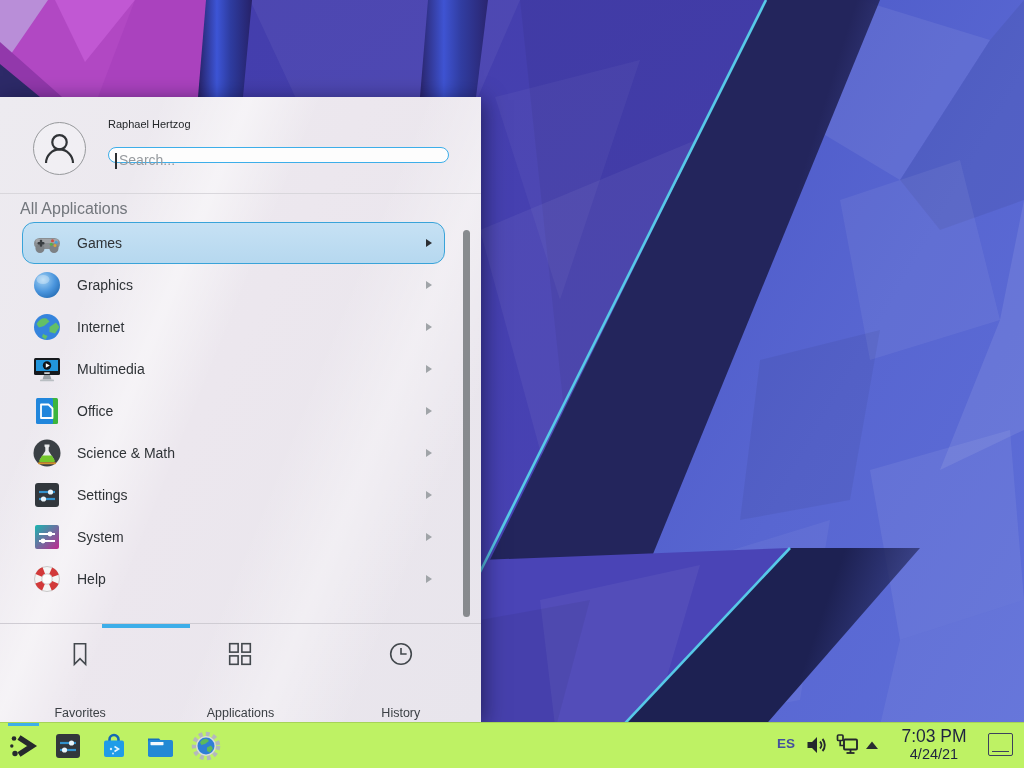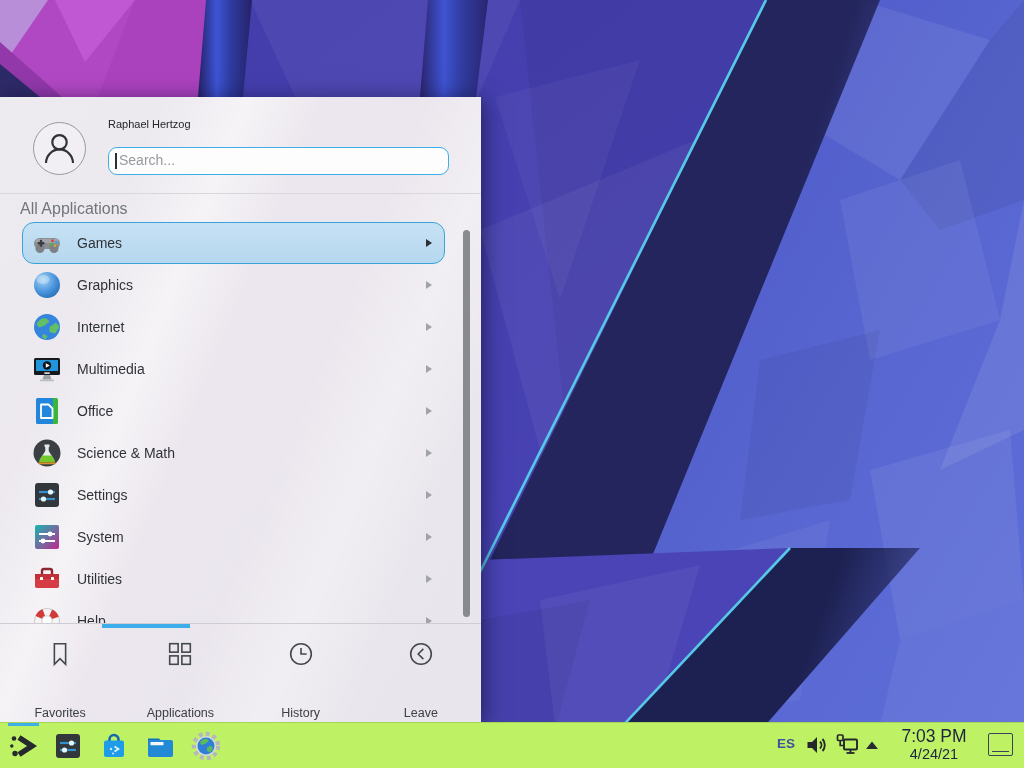--- a/index.html
+++ b/index.html
@@ -11,21 +11,21 @@
   .kickoff{position:absolute;left:0;top:97px;width:481px;height:625px;
            background:linear-gradient(118deg,#edebf0 0%,#ece7ee 45%,#e8e5ec 100%);
            box-shadow:3px 3px 20px rgba(10,10,35,.55);}
   .kickoff::before{content:"";position:absolute;inset:0;pointer-events:none;
            background:linear-gradient(112deg,rgba(255,255,255,0) 22%,rgba(255,255,255,.5) 34%,
            rgba(255,255,255,0) 44%,rgba(255,255,255,0) 58%,rgba(255,255,255,.35) 70%,rgba(255,255,255,0) 82%);}
   .avatar{position:absolute;left:33px;top:25px;width:53px;height:53px;border-radius:50%;
           border:1px solid #97999c;box-sizing:border-box;background:rgba(255,255,255,.25);}
   .avatar svg{width:100%;height:100%;display:block;}
   .user-name{position:absolute;left:108px;top:21px;font-size:11px;color:#232629;}
-  .search-box{position:absolute;left:108px;top:50px;width:341px;height:28px;box-sizing:border-box;
+  .search-box{position:absolute;left:108px;top:50px;width:341px;height:16px;box-sizing:border-box;
           background:#fdfdfd;border:1.5px solid #3daee9;border-radius:9px;}
   .search-cursor{position:absolute;left:6px;top:5px;width:1.5px;height:16px;background:#2b2e31;}
   .search-placeholder{position:absolute;left:10px;top:0;line-height:25px;font-size:14px;color:#969a9e;}
   .header-sep{position:absolute;left:0;top:96px;width:100%;height:1px;background:#d9d7dc;}
   .section-label{position:absolute;left:20px;top:103px;font-size:16px;color:#72767c;}
 
   .cat-list{position:absolute;left:22px;top:125px;width:423px;height:401px;overflow:hidden;}
   .cat-row{height:42px;box-sizing:border-box;display:flex;align-items:center;
            padding:0 12px 0 8px;border:1px solid transparent;border-radius:12px;}
   .cat-row.selected{background:linear-gradient(180deg,#c6e1f4,#b6d8ef);border-color:#39a3d9;}
@@ -272,33 +272,20 @@
             <line x1="8" y1="13" x2="24" y2="13" stroke="#ffffff" stroke-width="2"></line>
             <circle cx="19" cy="13" r="2.4" fill="#ffffff"></circle>
             <line x1="8" y1="20" x2="24" y2="20" stroke="#ffffff" stroke-width="2"></line>
             <circle cx="12" cy="20" r="2.4" fill="#ffffff"></circle>
           </svg>
         </span>
         <span class="cat-label">System</span>
         <span class="row-arrow"></span>
       </div>
 
-      <div class="cat-row">
-        <span class="cat-icon">
-          <svg viewBox="0 0 32 32">
-            <rect x="11" y="6" width="10" height="8" rx="2" fill="none" stroke="#8f2730" stroke-width="2.4"></rect>
-            <rect x="4" y="11" width="24" height="14" rx="1.8" fill="#d63c44"></rect>
-            <rect x="4" y="11" width="24" height="5" fill="#c12f38"></rect>
-            <rect x="9" y="14" width="3" height="3" rx=".5" fill="#ffffff"></rect>
-            <rect x="20" y="14" width="3" height="3" rx=".5" fill="#ffffff"></rect>
-          </svg>
-        </span>
-        <span class="cat-label">Utilities</span>
-        <span class="row-arrow"></span>
-      </div>
 
       <div class="cat-row">
         <span class="cat-icon">
           <svg viewBox="0 0 32 32">
             <circle cx="16" cy="16" r="12.5" fill="#f5f5f5" stroke="#c9c9c9" stroke-width="1"></circle>
             <circle cx="16" cy="16" r="9" fill="none" stroke="#d23a3a" stroke-width="7" stroke-dasharray="7.07 7.07" transform="rotate(22.5 16 16)"></circle>
             <circle cx="16" cy="16" r="5.2" fill="#fdfdfd" stroke="#cfcfcf" stroke-width="1"></circle>
           </svg>
         </span>
         <span class="cat-label">Help</span>
@@ -332,29 +319,20 @@
         <span class="tab-label">Applications</span>
       </div>
       <div class="tab">
         <span class="tab-icon">
           <svg viewBox="0 0 32 32">
               <circle cx="16" cy="16" r="11"></circle>
               <path d="M16 9.5 v6.5 h6"></path>
             </svg>
         </span>
         <span class="tab-label">History</span>
-      </div>
-      <div class="tab">
-        <span class="tab-icon">
-          <svg viewBox="0 0 32 32">
-              <circle cx="16" cy="16" r="11"></circle>
-              <path d="M18.5 10.5 L13 16 l5.5 5.5"></path>
-            </svg>
-        </span>
-        <span class="tab-label">Leave</span>
       </div>
     </div>
   </div>
 
   <div class="taskbar">
     <div class="launcher-active-line"></div>
 
     <div class="tb-item" style="left:7px;">
       <svg viewBox="0 0 32 32">
         <path d="M12 7.5 L25 16 L12 24.5" fill="none" stroke="#26292d" stroke-width="5.5"></path>

